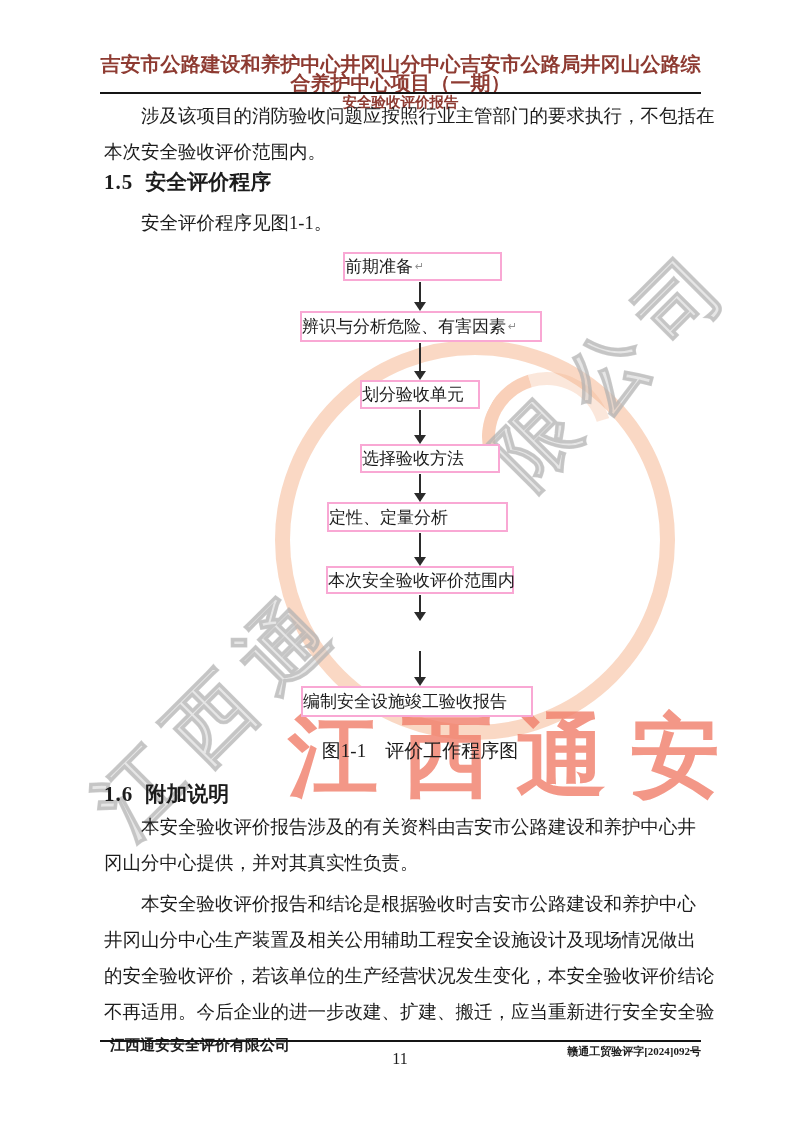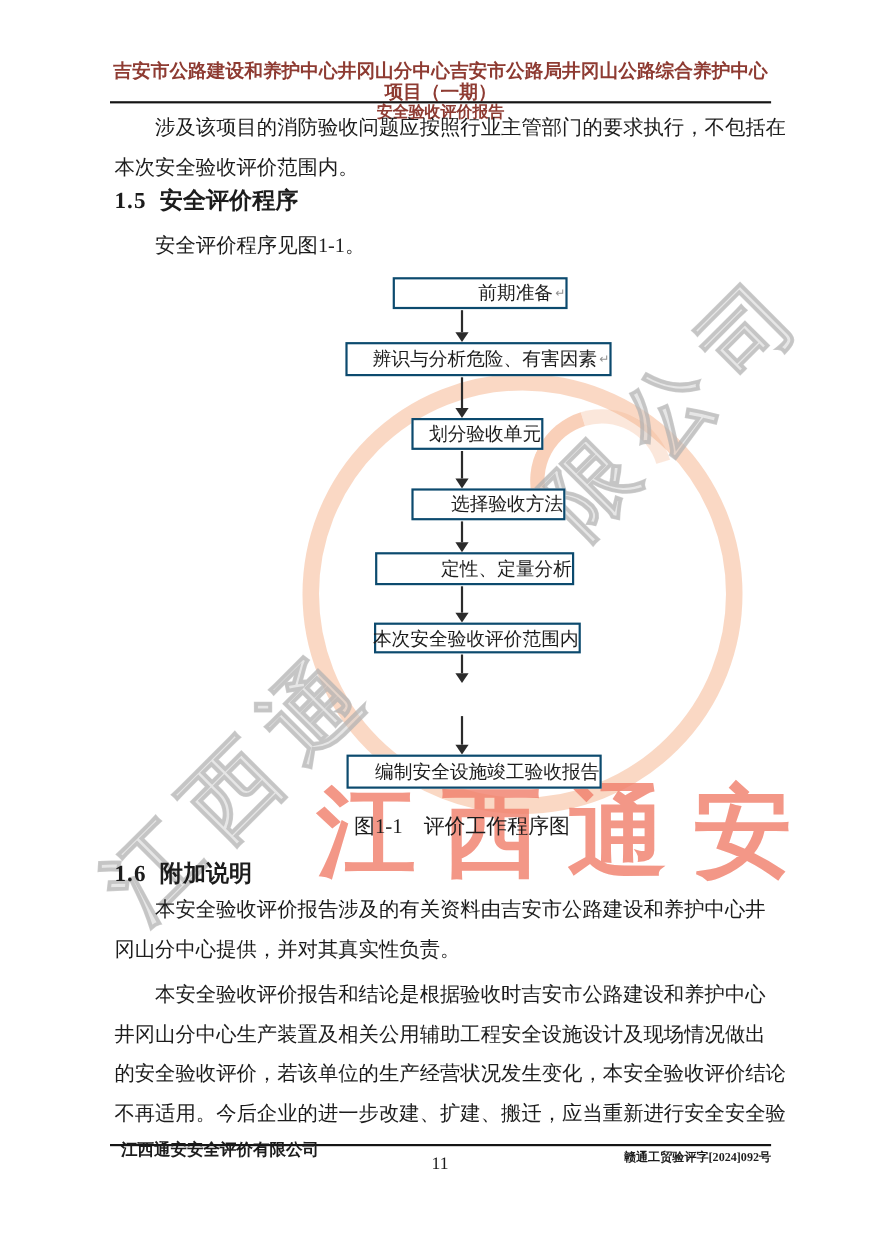--- a/index.html
+++ b/index.html
@@ -39,35 +39,35 @@
     position:absolute;left:288px;top:696px;
     font-size:90px;font-weight:bold;letter-spacing:24px;
     color:rgba(240,128,109,0.82);white-space:nowrap;
   }
   
   .content{position:absolute;inset:0;z-index:1;}
   .hdr{
     position:absolute;left:100px;top:55px;width:601px;
     text-align:center;color:#8e3b32;font-weight:bold;
   }
-  .hdr-l1{font-size:17px;line-height:19px;}
+  .hdr-l1{font-size:20px;line-height:19px;}
   .hdr-l2{font-size:14.5px;line-height:19px;}
   .hdr-rule{position:absolute;left:100px;top:92px;width:601px;border-top:2px solid #151515;}
   .bodyline{position:absolute;left:104px;width:612px;font-size:18.5px;white-space:nowrap;}
   .ind{padding-left:37px;}
   .h-sec{
     position:absolute;left:104px;font-size:21px;font-weight:bold;white-space:nowrap;
   }
   .h-sec .h-num{letter-spacing:1px;margin-right:12px;}
   
   .fc-box{
     position:absolute;box-sizing:border-box;
-    background:#ffffff;border:2px solid #0c4a6e;
-    display:flex;align-items:center;justify-content:flex-end;
-    font-size:17px;white-space:nowrap;margin-left:14px;
+    background:#ffffff;border:2px solid #f9a8d4;
+    display:flex;align-items:center;justify-content:flex-start;
+    font-size:17px;white-space:nowrap;
   }
   .fc-mark{font-size:11px;color:#909090;margin-left:2px;font-family:"DejaVu Sans",sans-serif;}
   .fc-arrow{position:absolute;left:419px;width:0;border-left:2px solid #2b2b2b;}
   .fc-arrow::after{
     content:"";position:absolute;left:-7px;bottom:-9px;
     border:6px solid transparent;border-top:9px solid #2b2b2b;border-bottom:none;
   }
   .fc-caption{
     position:absolute;left:100px;top:738px;width:640px;
     text-align:center;font-size:19px;white-space:pre;

